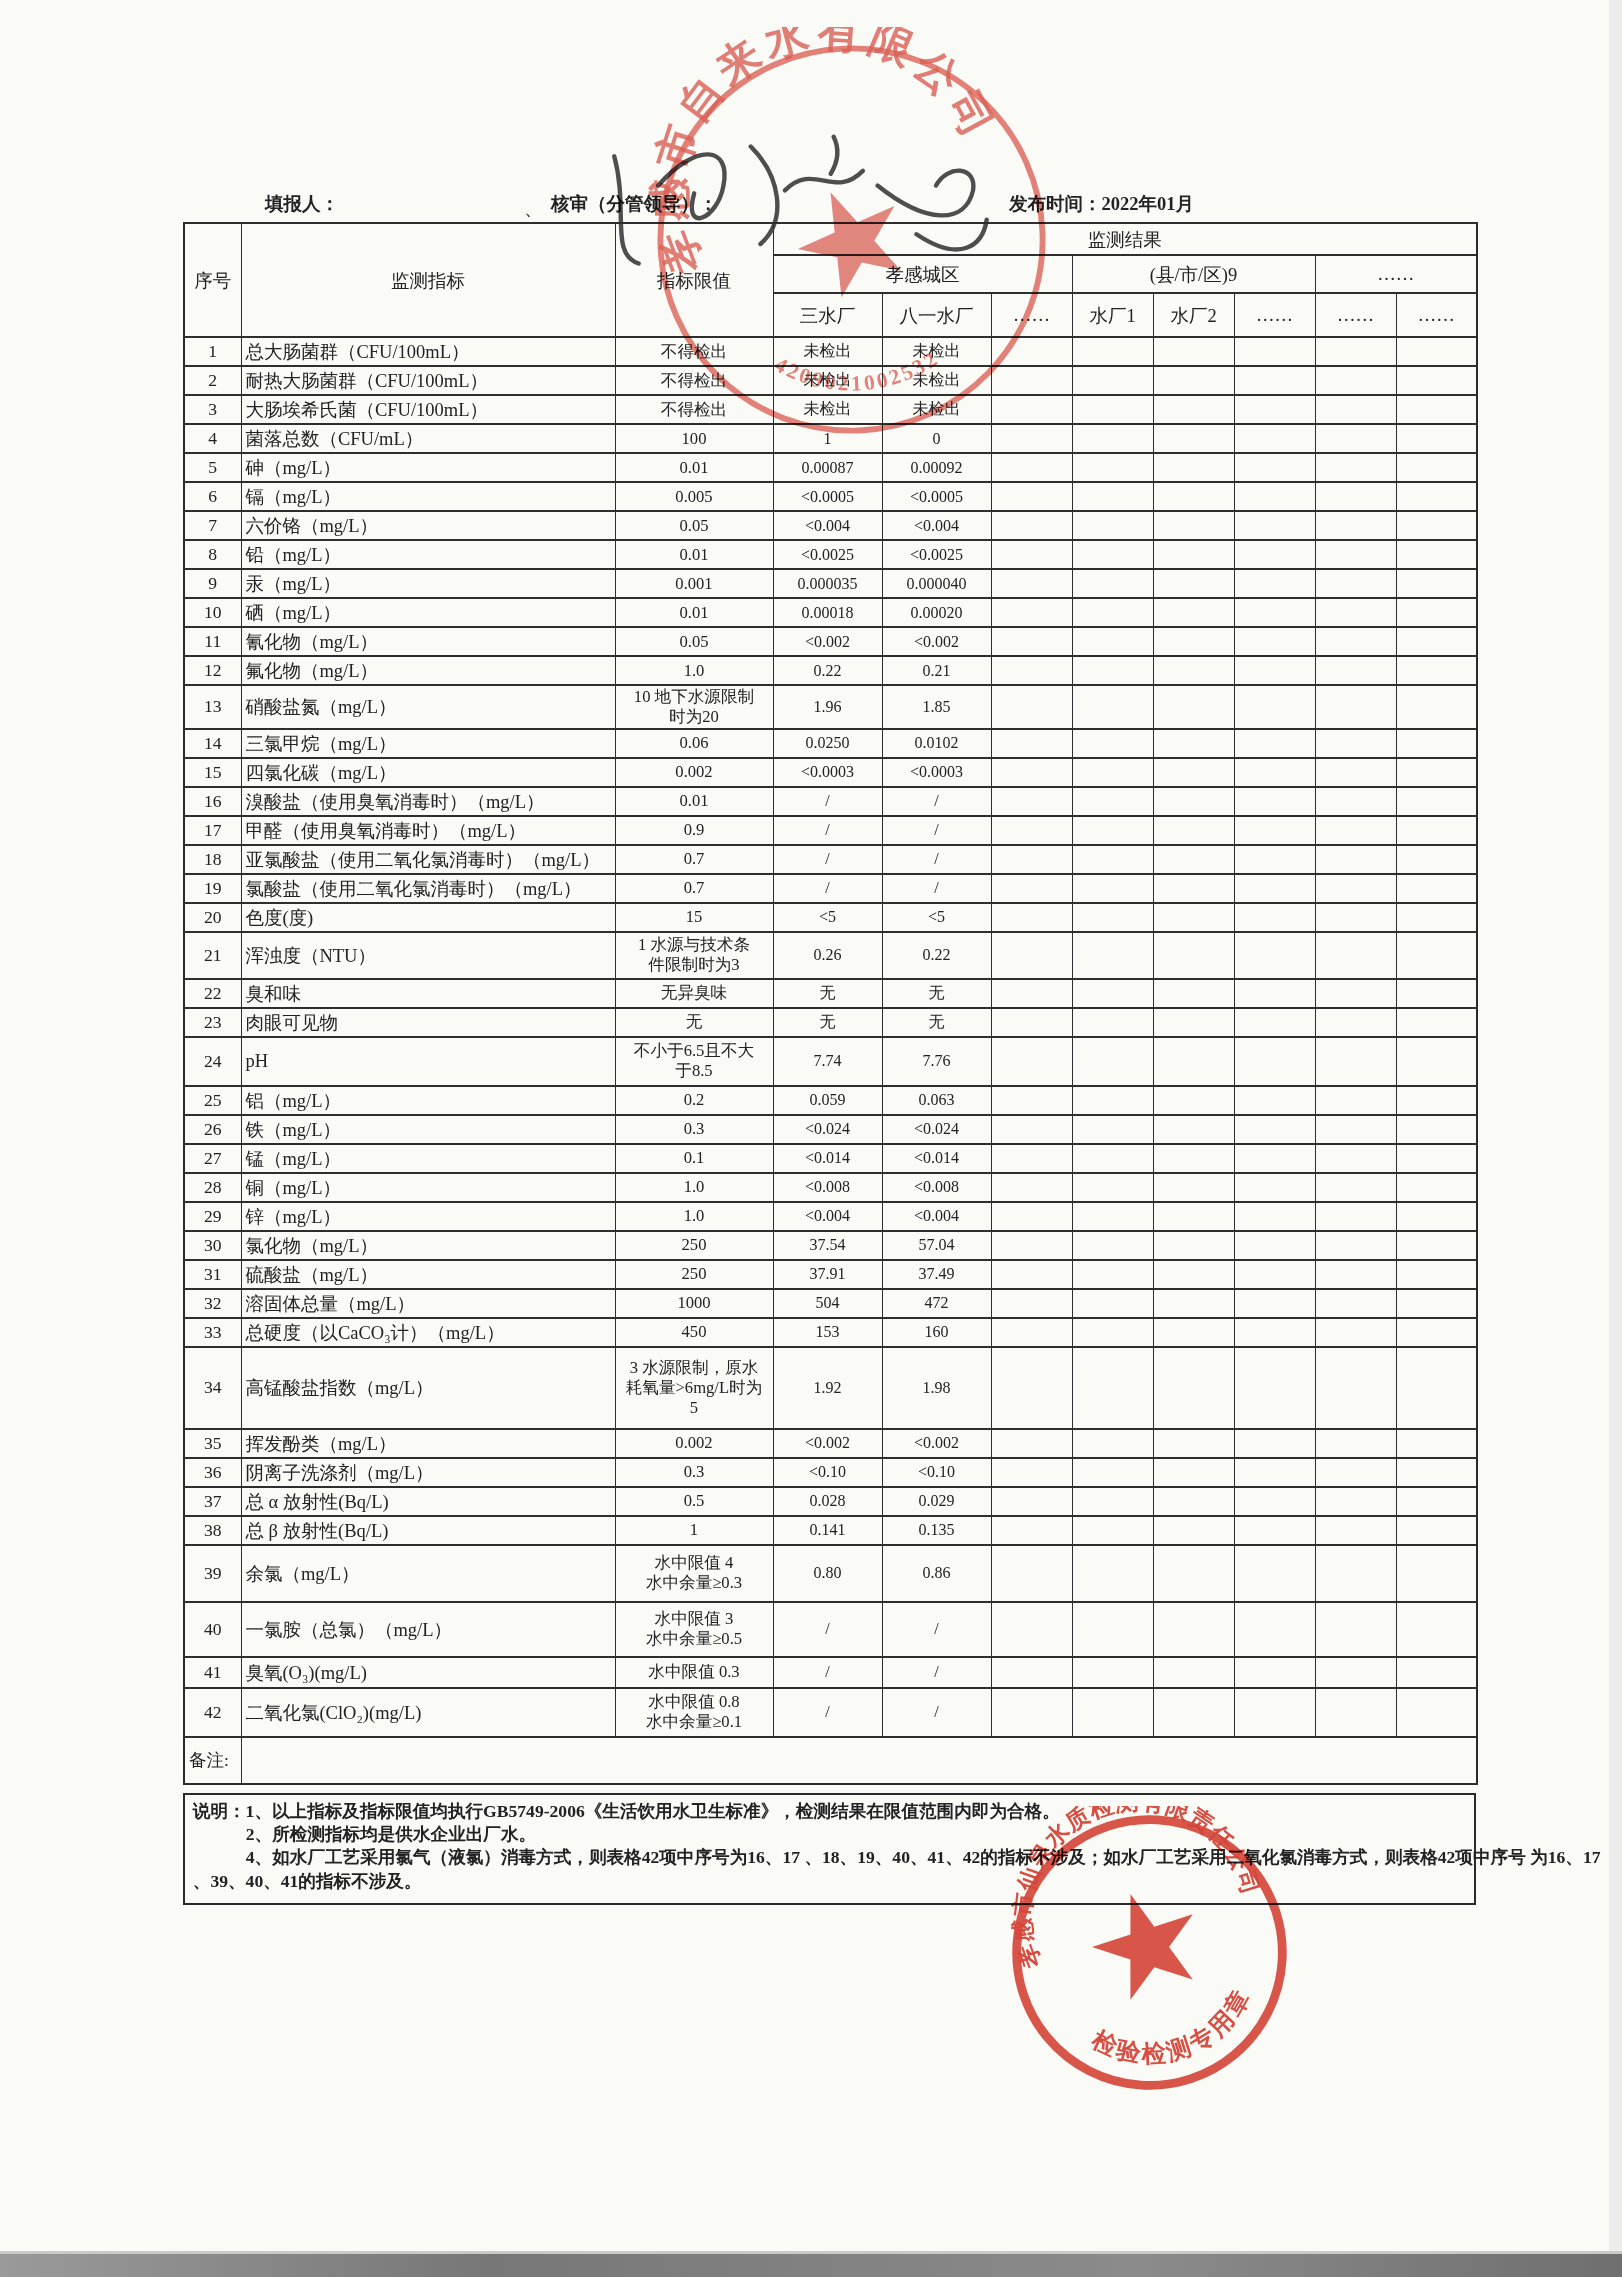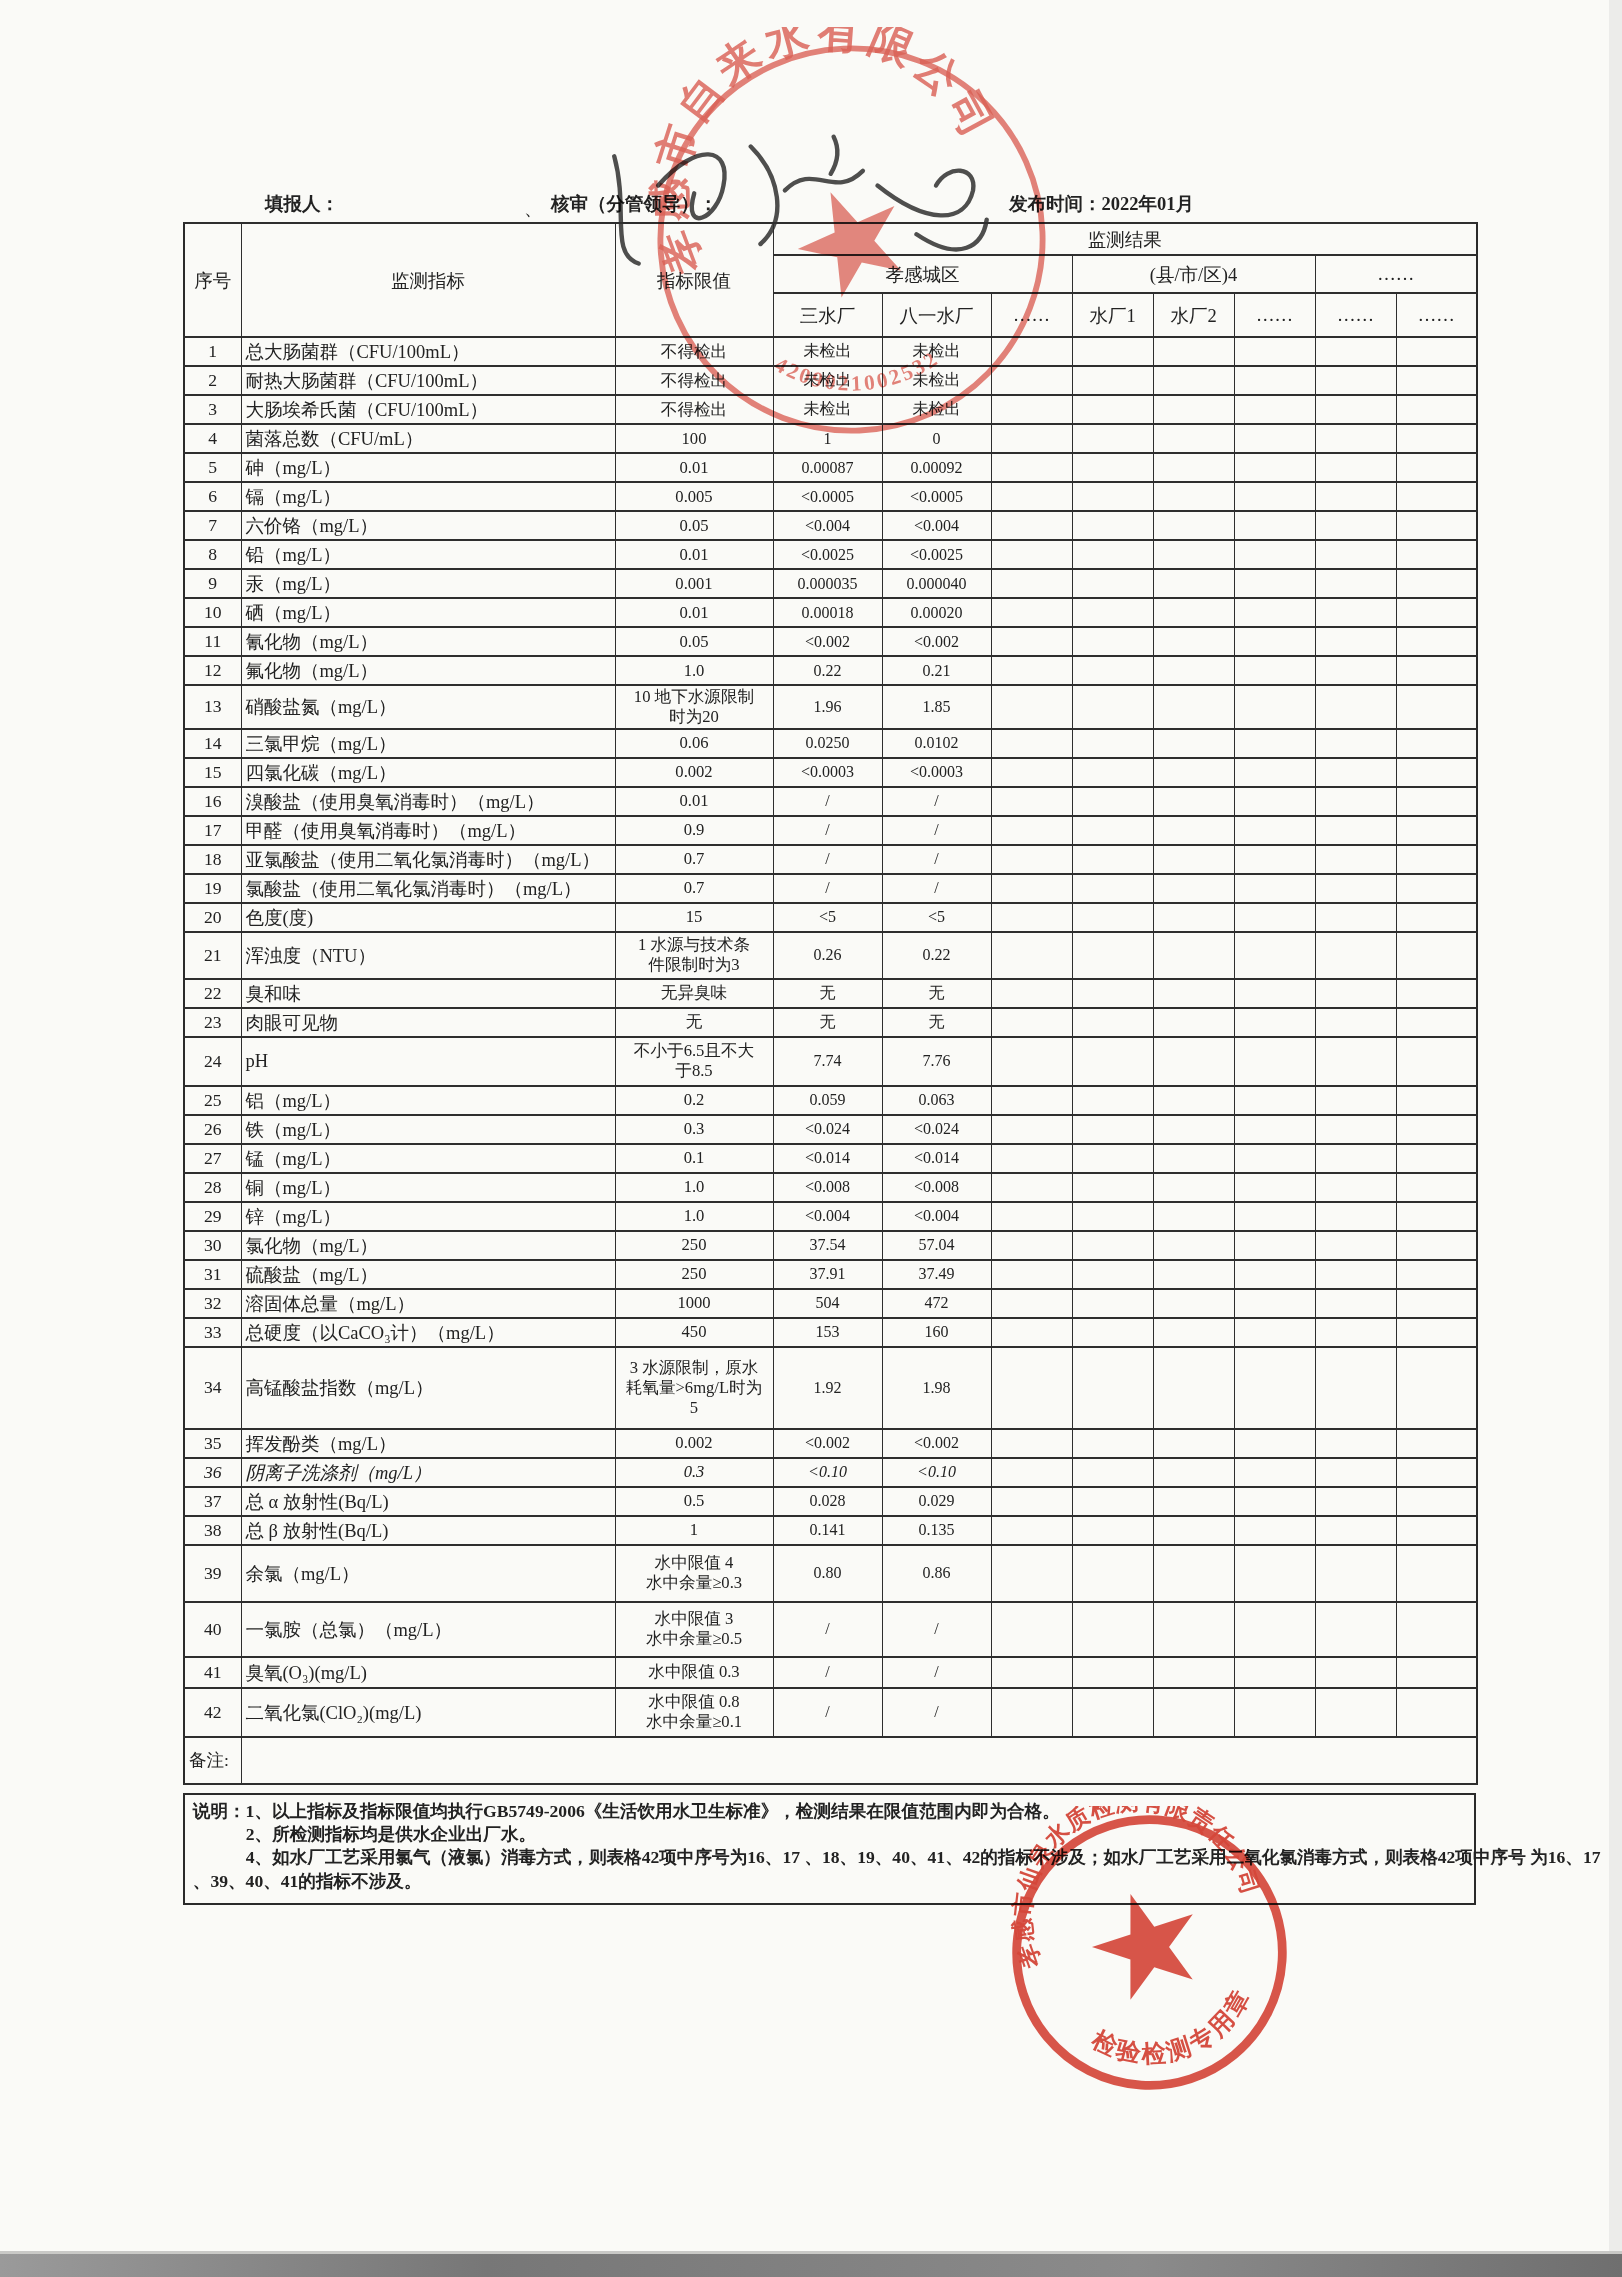--- a/index.html
+++ b/index.html
@@ -88,21 +88,21 @@
       </colgroup>
       <thead>
         <tr class="h1">
           <th rowspan="3">序号</th>
           <th rowspan="3">监测指标</th>
           <th rowspan="3">指标限值</th>
           <th colspan="8">监测结果</th>
         </tr>
         <tr class="h2">
           <th colspan="3">孝感城区</th>
-          <th colspan="3">(县/市/区)4</th>
+          <th colspan="3">(县/市/区)9</th>
           <th colspan="2">……</th>
         </tr>
         <tr class="h3">
           <th>三水厂</th>
           <th>八一水厂</th>
           <th>……</th>
           <th>水厂1</th>
           <th>水厂2</th>
           <th>……</th>
           <th>……</th>
@@ -563,21 +563,21 @@
             <td class="lim">0.002</td>
             <td class="val">&lt;0.002</td>
             <td class="val">&lt;0.002</td>
             <td class="val"></td>
             <td class="val"></td>
             <td class="val"></td>
             <td class="val"></td>
             <td class="val"></td>
             <td class="val"></td>
           </tr>
-          <tr style="height: 28px; font-style: italic;">
+          <tr style="height: 28px;">
             <td class="no">36</td>
             <td class="ind">阴离子洗涤剂（mg/L）</td>
             <td class="lim">0.3</td>
             <td class="val">&lt;0.10</td>
             <td class="val">&lt;0.10</td>
             <td class="val"></td>
             <td class="val"></td>
             <td class="val"></td>
             <td class="val"></td>
             <td class="val"></td>

